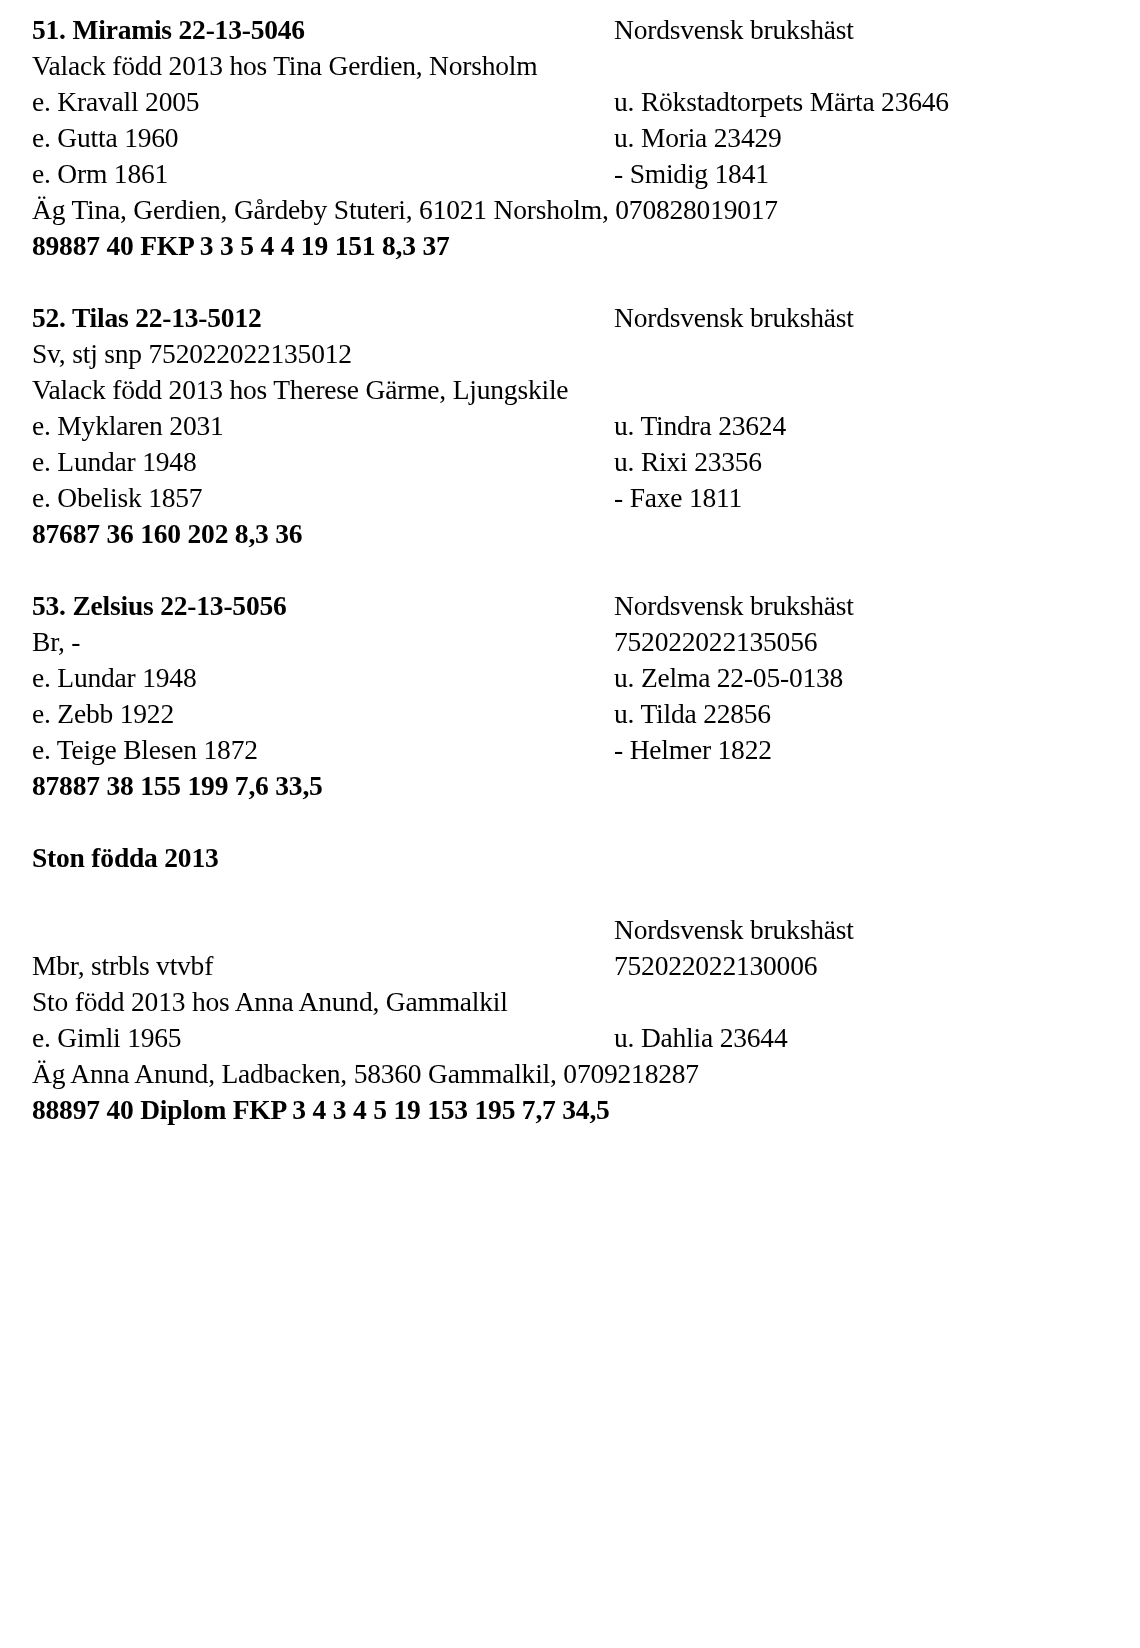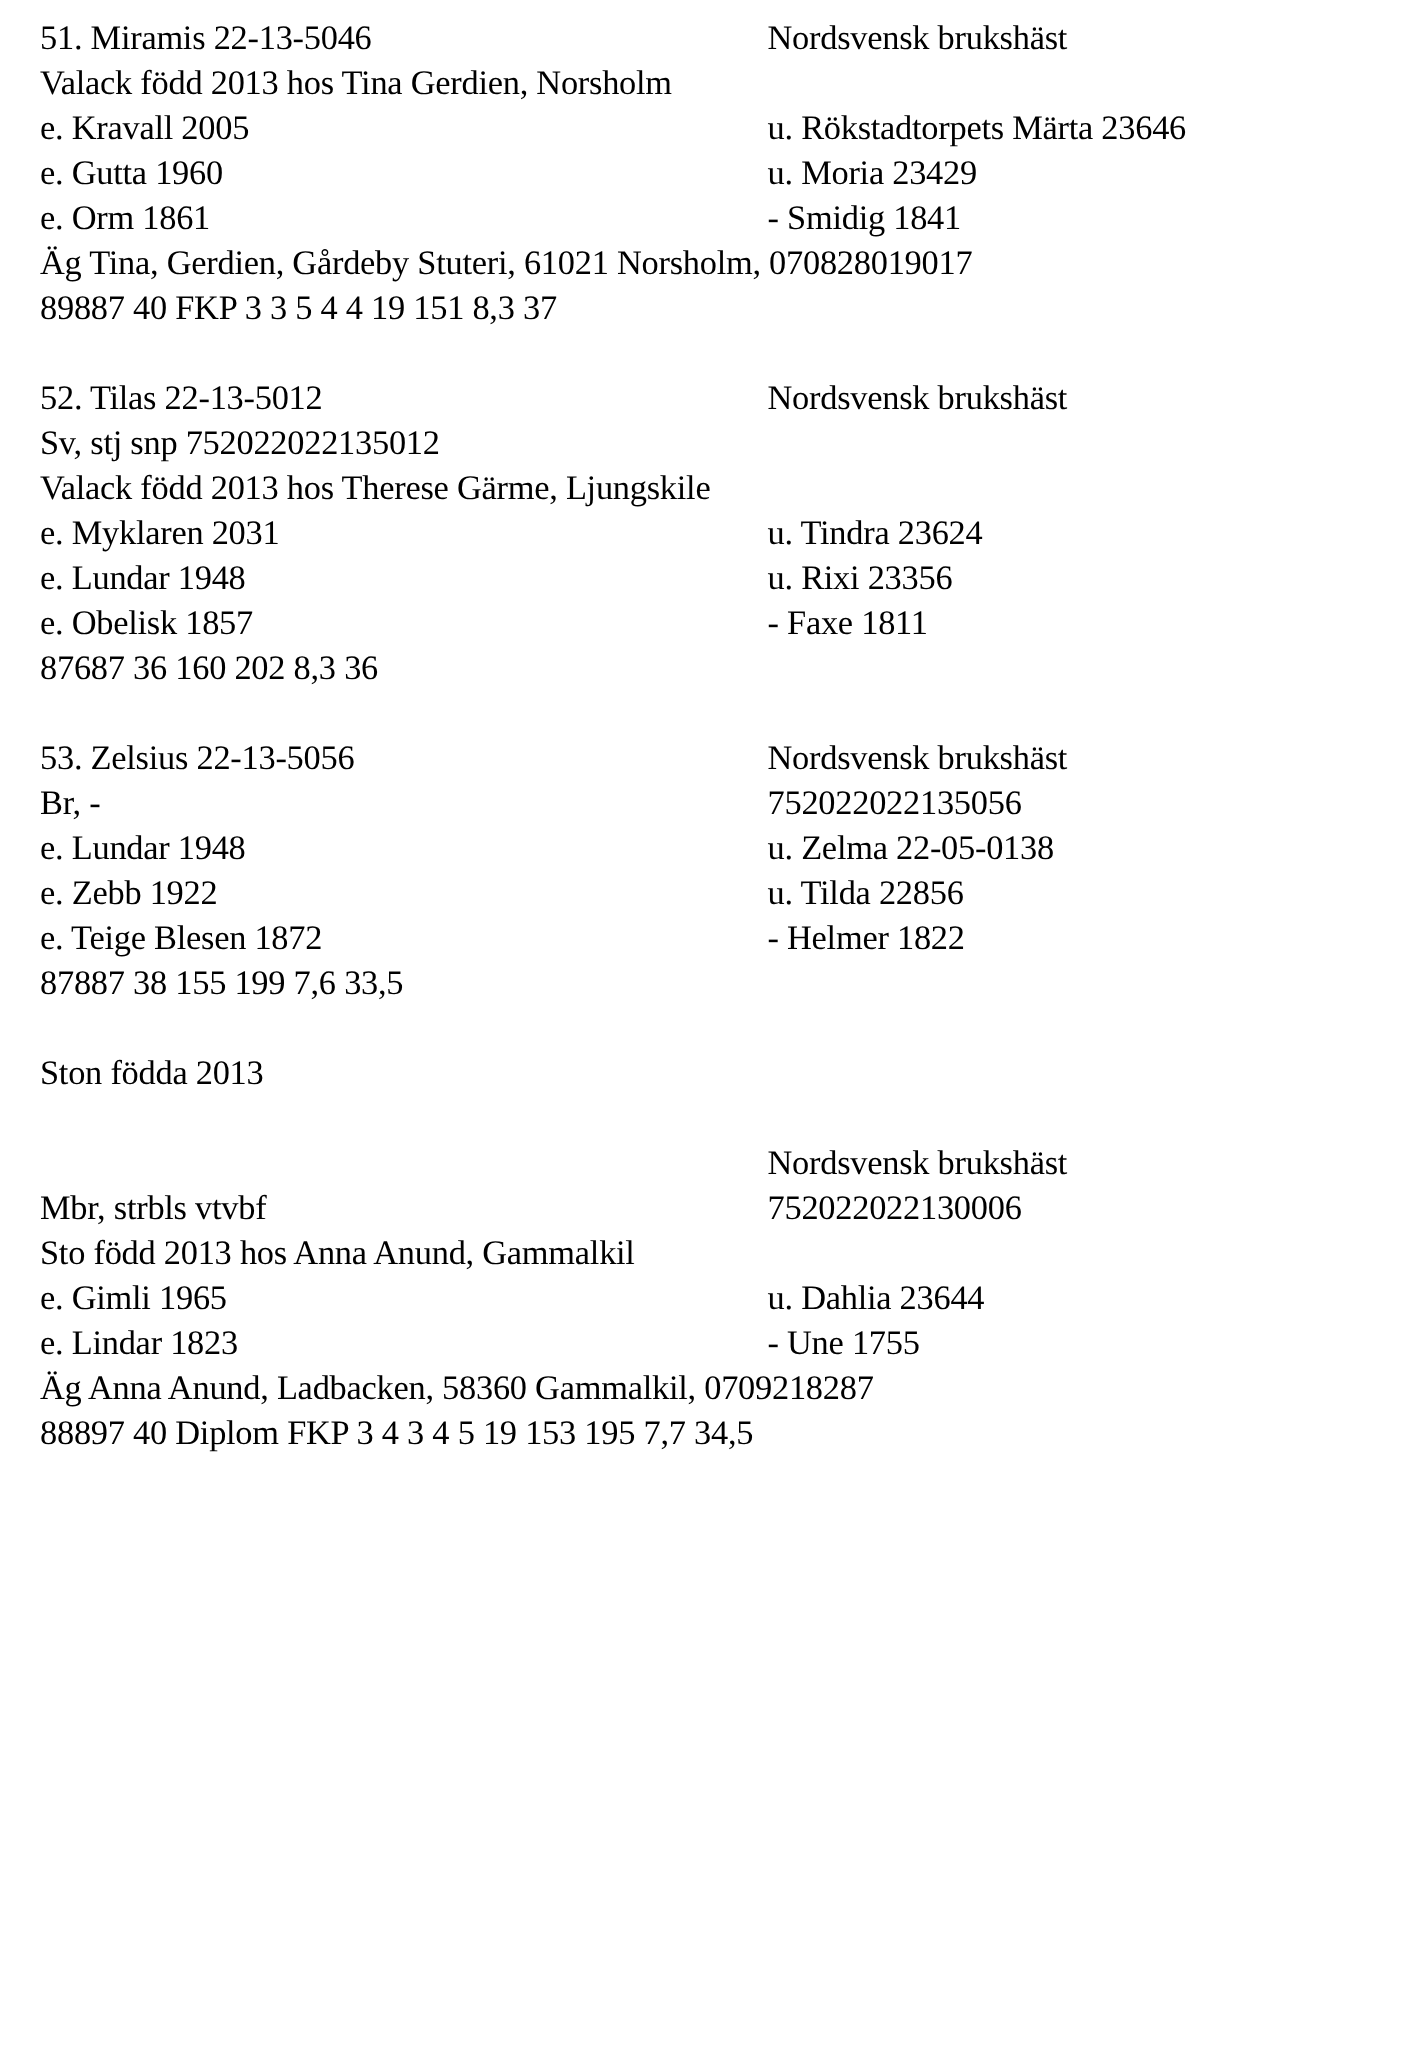--- a/index.html
+++ b/index.html
@@ -9,21 +9,21 @@
     color: #000;
   }
   .page { position: absolute; left: 32px; top: 12px; width: 1080px; }
   .line {
     height: 36px; line-height: 36px; font-size: 27.5px;
     white-space: nowrap; position: relative;
     letter-spacing: -0.2px;
   }
   .line .l { position: absolute; left: 0; top: 0; }
   .line .r { position: absolute; left: 582px; top: 0; }
-  .b { font-weight: normal; }
+  .b { font-weight: bold; }
   .gap { height: 36px; }
   .entry { }
 </style>
 </head>
 <body>
 
 <div class="page">
 
   <div class="entry">
     <div class="line">
@@ -128,24 +128,20 @@
       <span class="r">752022022130006</span>
     </div>
     <div class="line">
       <span class="l">Sto född 2013 hos Anna Anund, Gammalkil</span>
     </div>
     <div class="line">
       <span class="l">e. Gimli 1965</span>
       <span class="r">u. Dahlia 23644</span>
     </div>
     <div class="line">
-      <span class="l">e. Lindar 1823</span>
-      <span class="r">- Une 1755</span>
-    </div>
-    <div class="line">
       <span class="l">Äg Anna Anund, Ladbacken, 58360 Gammalkil, 0709218287</span>
     </div>
     <div class="line">
       <span class="l b">88897 40 Diplom FKP 3 4 3 4 5 19 153 195 7,7 34,5</span>
     </div>
   </div>
 
 </div>
 
 </body></html>

